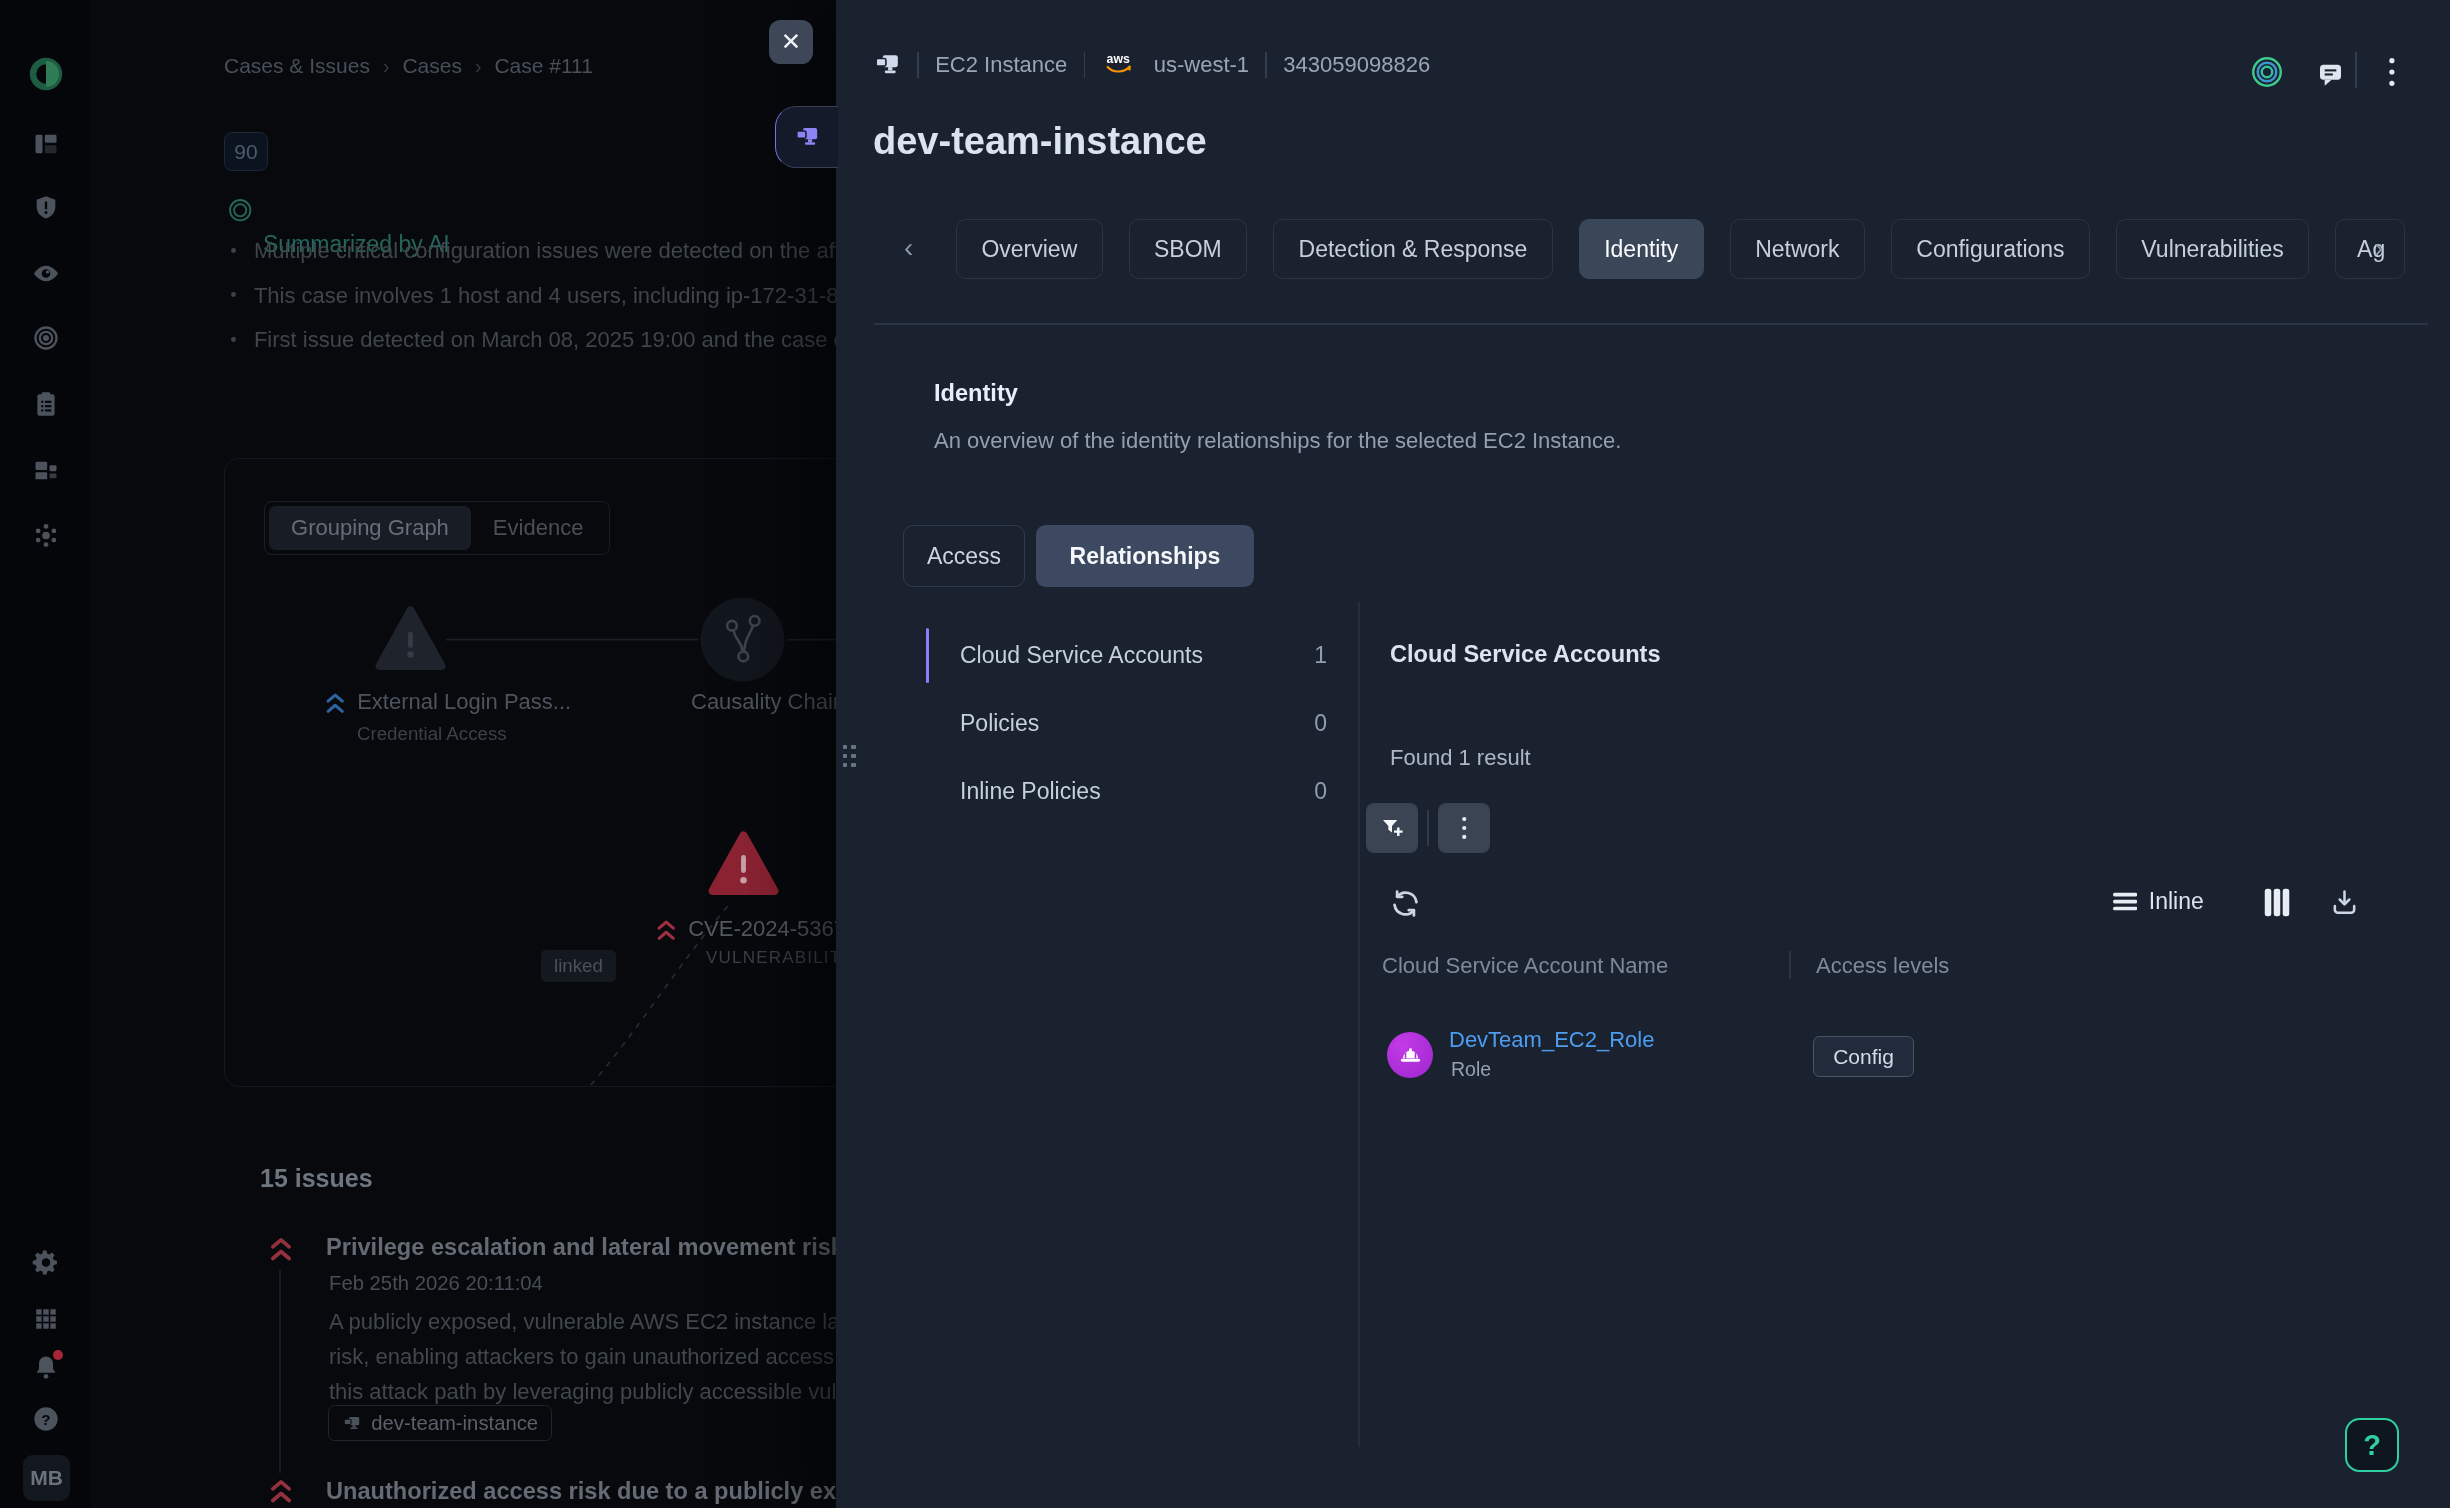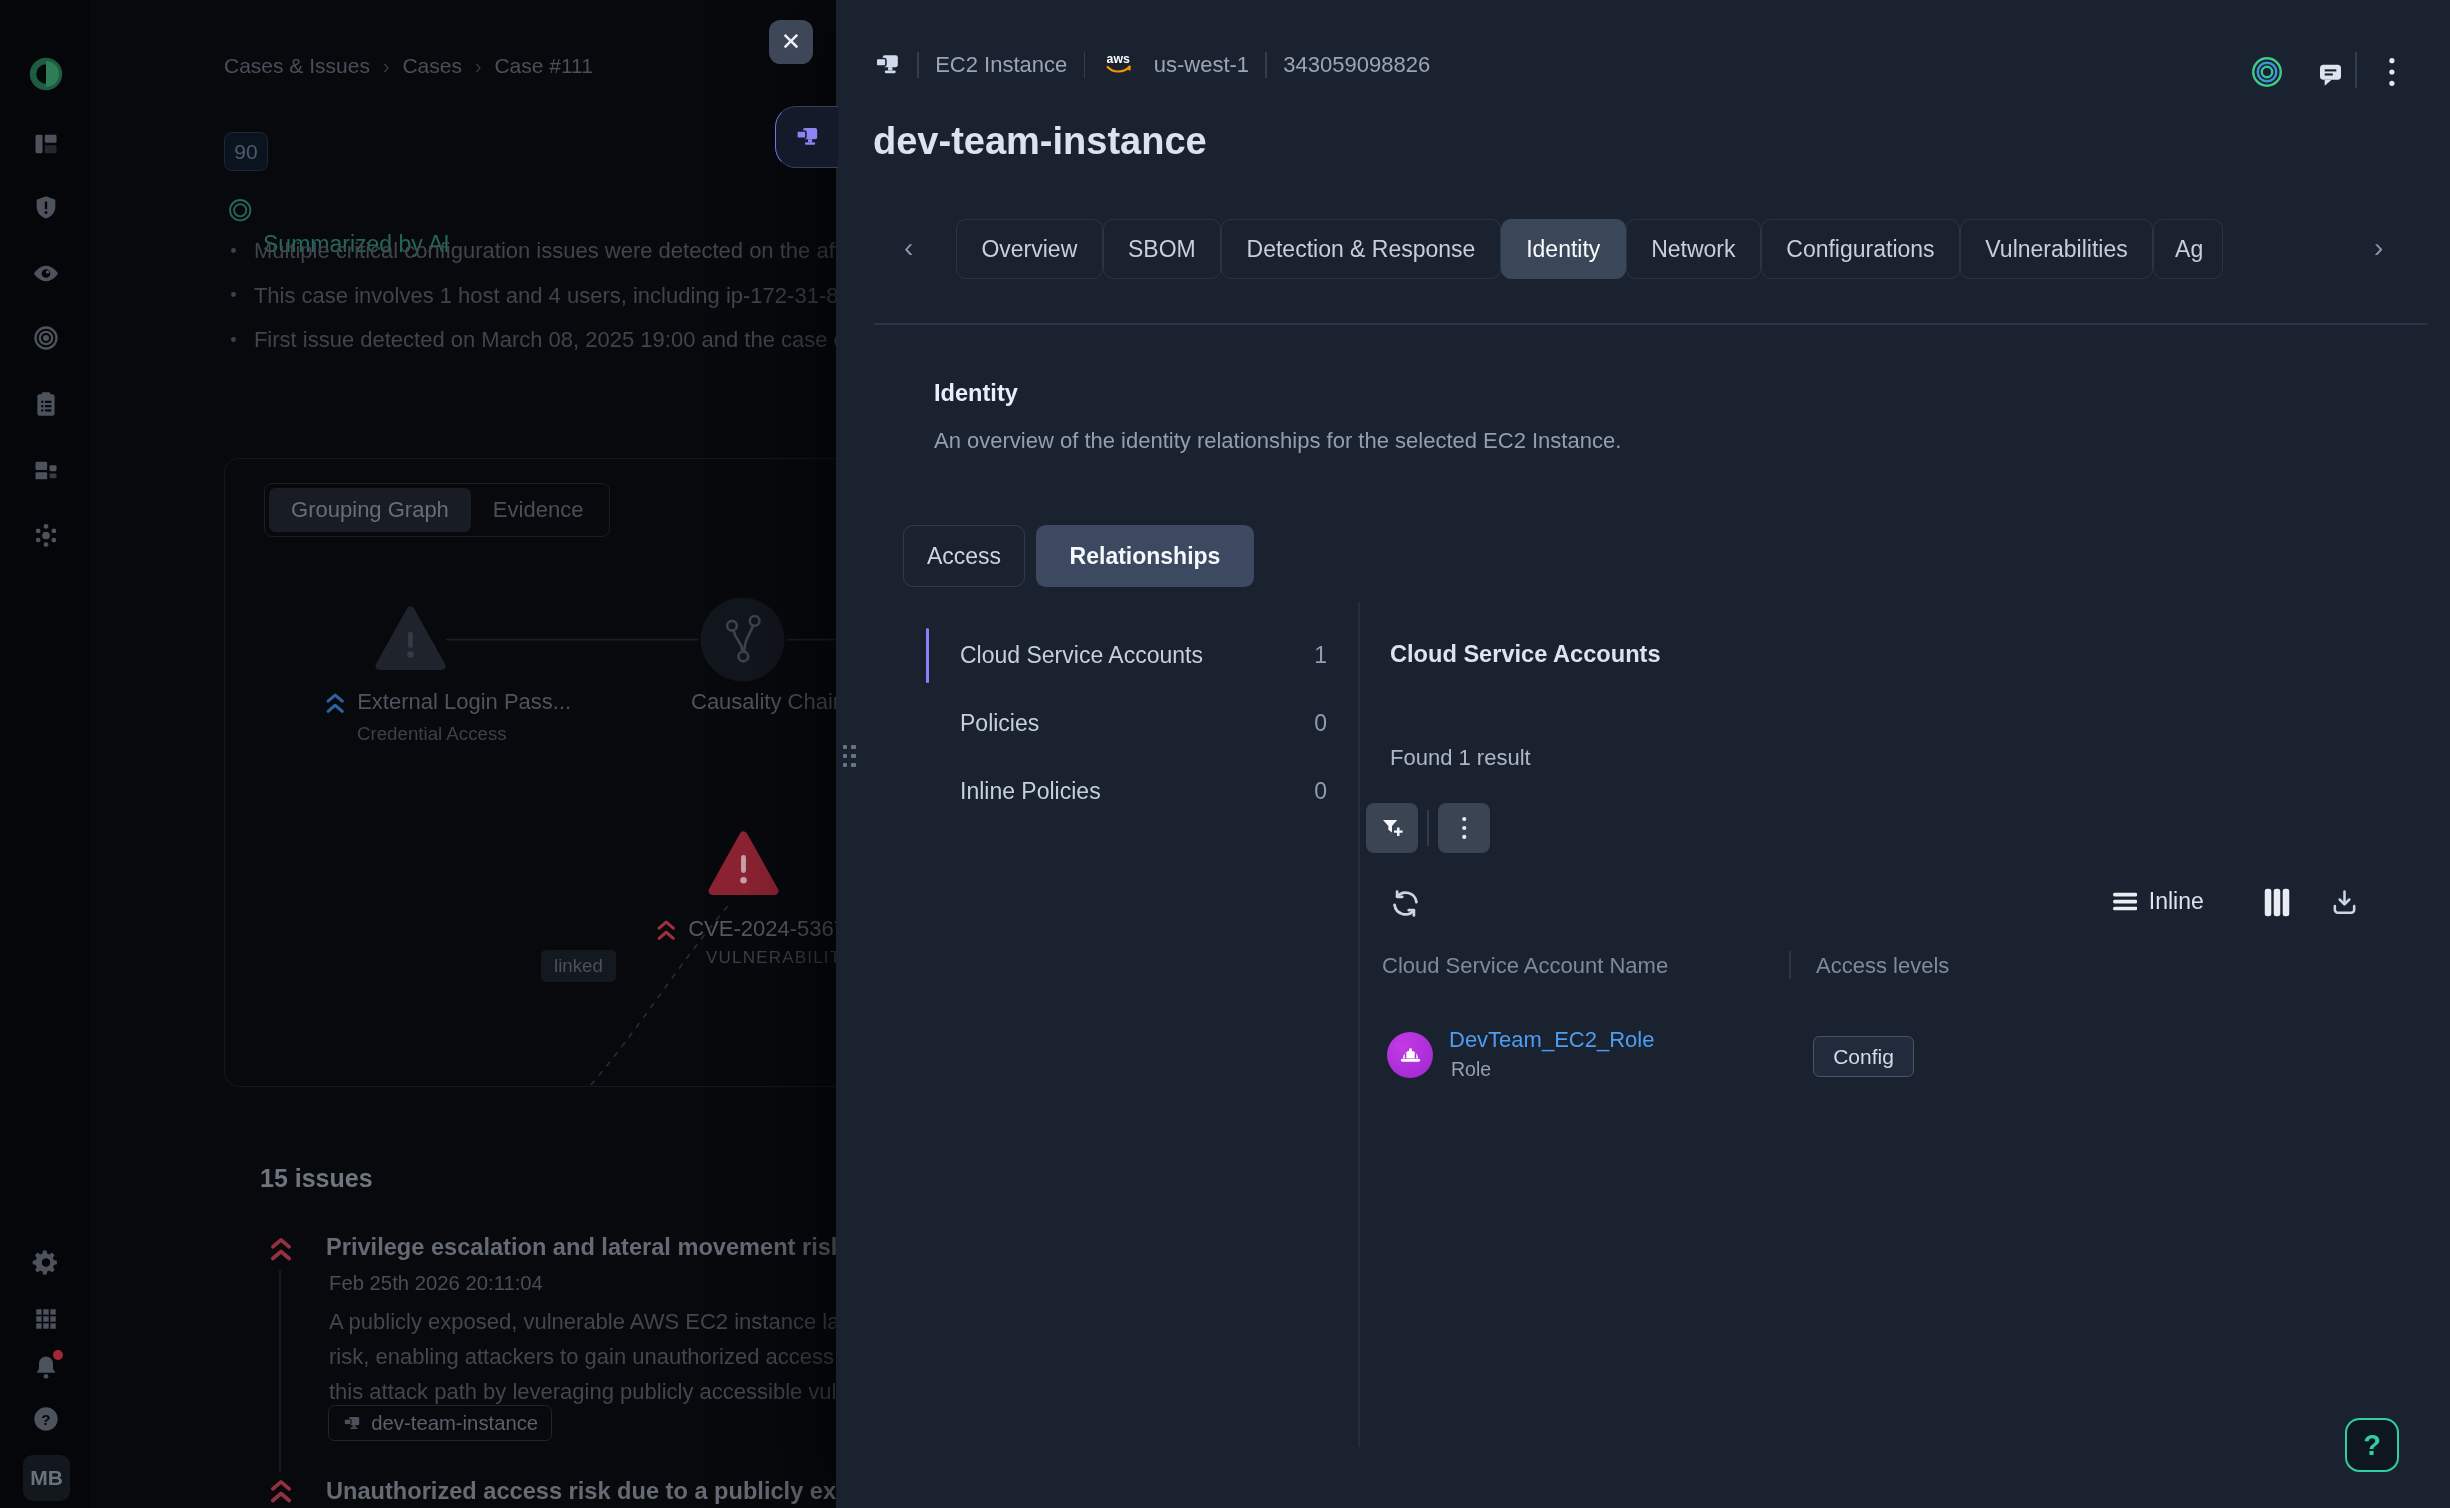--- a/index.html
+++ b/index.html
@@ -21,21 +21,21 @@
   .crumb{color:#47505a;font-size:21px;}
   .crumb-sep{color:#333b45;font-size:19.5px;margin:0 13px;}
   #score-badge{left:133px;top:132px;width:42px;height:37px;border:1.2px solid #1c2836;background:#0b1220;border-radius:8.1px;
                color:#4f5a68;font-size:21px;display:flex;align-items:center;justify-content:center;}
   #case-title{left:198px;top:126px;font-size:38px;font-weight:500;color:#4d545d;white-space:nowrap;}
   #ai-label{color:#26665a;font-size:23px;margin-top:32px;}
   .ai-bullet{display:flex;align-items:flex-start;margin-bottom:18.7px;color:#3e454d;font-size:22px;white-space:nowrap;}
   .ai-dot{width:4.9px;height:4.9px;border-radius:50%;background:#3a414a;margin:9.8px 18px 0 0;flex:none;}
 
   #graph-card{left:133px;top:458px;width:704px;height:627px;border:1.2px solid #14181f;border-radius:14.6px;}
-  .gtab-group{position:absolute;left:39px;top:24px;display:flex;border:0.8px solid #1a1f27;border-radius:8.1px;padding:4.1px;}
+  .gtab-group{position:absolute;left:39px;top:42px;display:flex;border:0.8px solid #1a1f27;border-radius:8.1px;padding:4.1px;}
   .gtab{font-size:22px;padding:9px 22px;border-radius:6.5px;color:#494f58;cursor:pointer;white-space:nowrap;}
   .gtab.active{background:#181d25;color:#676e77;}
   .node-label{position:absolute;color:#4d545d;font-size:22px;white-space:nowrap;display:flex;align-items:center;gap:9.8px;}
   .node-sub{position:absolute;color:#3a414a;font-size:18.7px;white-space:nowrap;}
   .linked-chip{position:absolute;left:316px;top:491px;background:#14181f;border-radius:4.9px;color:#4a515b;
                font-size:18.7px;padding:4.9px 13px;}
 
   #issues-head{left:169px;top:1164px;font-size:25px;font-weight:600;color:#6e7680;}
   .issue-title{font-size:23.6px;font-weight:600;color:#646b74;white-space:nowrap;cursor:pointer;}
   .issue-ts{font-size:20.3px;color:#474e57;}
@@ -53,21 +53,21 @@
   #panel{position:absolute;left:836px;top:0;width:1614px;height:1509px;background:#1a2230;z-index:10;
          box-shadow:-33px 0 65px rgba(0,0,0,.5);}
   #drag-handle{left:6.5px;top:745px;display:grid;grid-template-columns:repeat(2,4.1px);grid-auto-rows:4.1px;gap:4.9px;cursor:grab;}
   #drag-handle i{background:#687382;border-radius:0.8px;}
 
   .hdr-txt{color:#9aa5b5;font-size:22px;white-space:nowrap;}
   .hdr-div{width:1.6px;height:26px;background:#323d4d;}
   #panel-title{left:37px;top:120px;font-size:38px;font-weight:600;color:#dbe3ef;white-space:nowrap;}
 
   .tab-chevron{color:#8b96a6;font-size:28px;cursor:pointer;line-height:1;}
-  #tabs{left:120px;top:219px;display:flex;gap:0;}
+  #tabs{left:120px;top:219px;display:flex;gap:26px;}
   .tab{height:60px;border:1.2px solid #2a3442;border-radius:9.8px;display:flex;align-items:center;
        padding:0 24.4px;font-size:23px;color:#c6cfdb;cursor:pointer;white-space:nowrap;box-sizing:border-box;}
   .tab.active{background:#3a4759;border-color:#3a4759;color:#fbfcfe;font-weight:500;}
   .tab.clipped{width:70px;overflow:hidden;padding:0 0 0 21px;}
   #tabs-underline{left:38px;top:323px;width:1554px;height:1.6px;background:#2a3444;}
 
   #sec-heading{left:98px;top:380px;font-size:23.6px;font-weight:700;color:#e9eff8;}
   #sec-desc{left:98px;top:428px;font-size:22px;color:#929fb1;white-space:nowrap;}
 
   .pill{height:62px;border-radius:9.8px;display:flex;align-items:center;justify-content:center;

